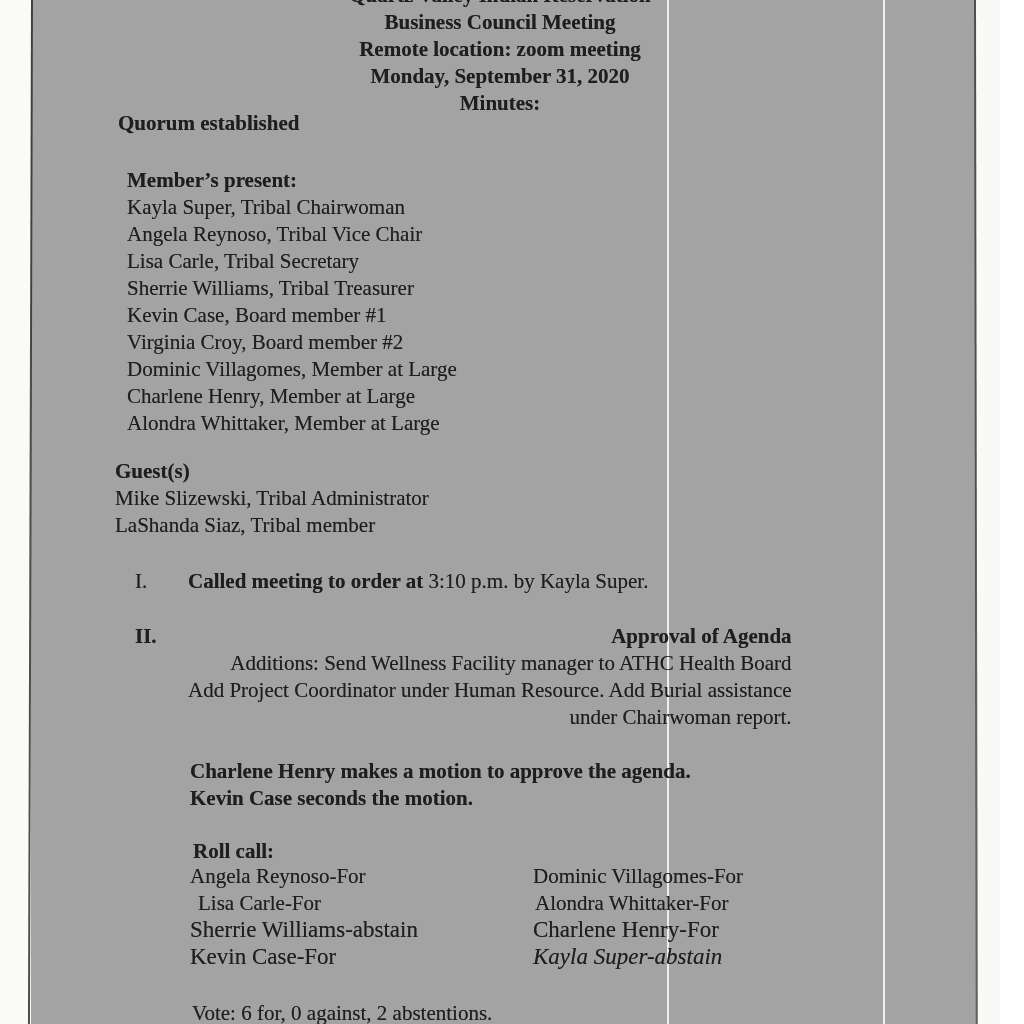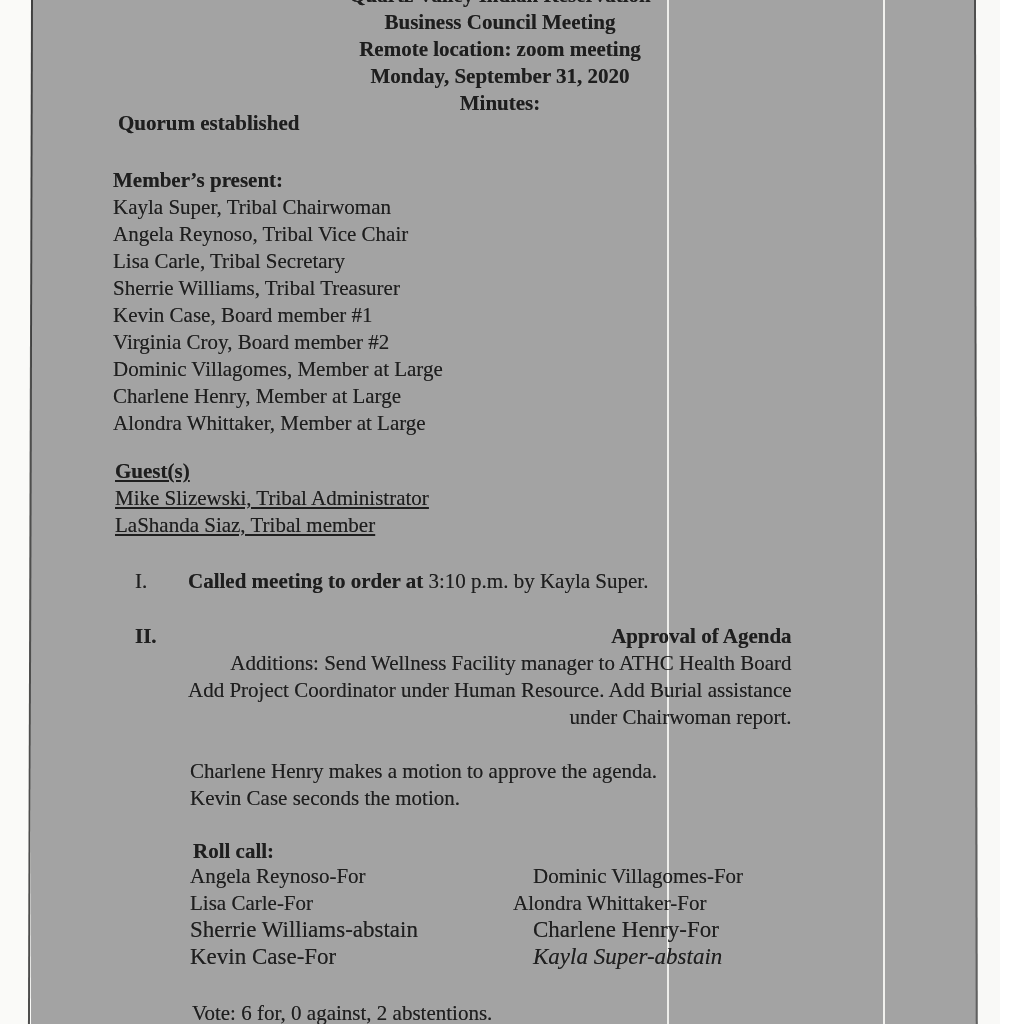--- a/index.html
+++ b/index.html
@@ -42,64 +42,64 @@
   <div class="abs header center b">
     <div>Quartz Valley Indian Reservation</div>
     <div>Business Council Meeting</div>
     <div>Remote location: zoom meeting</div>
     <div>Monday, September 31, 2020</div>
     <div>Minutes:</div>
   </div>
 
   <div class="abs b" style="left:118px;top:110px;">Quorum established</div>
 
-  <div class="abs" style="left:113px;top:167px;font-family:Liberation Serif, serif;">
+  <div class="abs" style="left:127px;top:167px;font-family:Liberation Serif, serif;">
     <div class="b">Member’s present:</div>
     <div>Kayla Super, Tribal Chairwoman</div>
     <div>Angela Reynoso, Tribal Vice Chair</div>
     <div>Lisa Carle, Tribal Secretary</div>
     <div>Sherrie Williams, Tribal Treasurer</div>
     <div>Kevin Case, Board member #1</div>
     <div>Virginia Croy, Board member #2</div>
     <div>Dominic Villagomes, Member at Large</div>
     <div>Charlene Henry, Member at Large</div>
     <div>Alondra Whittaker, Member at Large</div>
   </div>
 
-  <div class="abs" style="left:115px;top:458px;text-decoration:underline;">
+  <div class="abs" style="left:115px;top:458px;">
     <div class="b">Guest(s)</div>
     <div>Mike Slizewski, Tribal Administrator</div>
     <div>LaShanda Siaz, Tribal member</div>
   </div>
 
   <div class="abs" style="left:135px;top:568px;">I.</div>
   <div class="abs" style="left:188px;top:568px;text-align:right;">
     <span class="b">Called meeting to order at</span><span> 3:10 p.m. by Kayla Super.</span>
   </div>
 
   <div class="abs b" style="left:135px;top:623px;">II.</div>
   <div class="abs" style="left:188px;top:623px;text-align:right;">
     <div class="b">Approval of Agenda</div>
     <div>Additions: Send Wellness Facility manager to ATHC Health Board</div>
     <div>Add Project Coordinator under Human Resource. Add Burial assistance</div>
     <div>under Chairwoman report.</div>
   </div>
 
-  <div class="abs" style="left:190px;top:758px;">
+  <div class="abs" style="left:190px;top:758px;font-weight:bold;">
     <div>Charlene Henry makes a motion to approve the agenda.</div>
     <div>Kevin Case seconds the motion.</div>
   </div>
 
   <div class="abs b" style="left:193px;top:838px;">Roll call:</div>
 
   <div class="roll-row" style="left:190px;top:863px;">Angela Reynoso-For</div>
-  <div class="roll-row" style="left:190px;top:890px;">Lisa Carle-For</div>
+  <div class="roll-row" style="left:198px;top:890px;">Lisa Carle-For</div>
   <div class="roll-row lg" style="left:190px;top:916px;">Sherrie Williams-abstain</div>
   <div class="roll-row lg" style="left:190px;top:943px;">Kevin Case-For</div>
 
   <div class="roll-row" style="left:533px;top:863px;text-align:center;">Dominic Villagomes-For</div>
-  <div class="roll-row" style="left:513px;top:890px;">Alondra Whittaker-For</div>
+  <div class="roll-row" style="left:535px;top:890px;">Alondra Whittaker-For</div>
   <div class="roll-row lg" style="left:533px;top:916px;">Charlene Henry-For</div>
   <div class="roll-row lg" style="left:533px;top:943px;font-style:italic;">Kayla Super-abstain</div>
 
   <div class="abs" style="left:192px;top:1000px;">Vote: 6 for, 0 against, 2 abstentions.</div>
 
 </div>
 
 </body></html>

